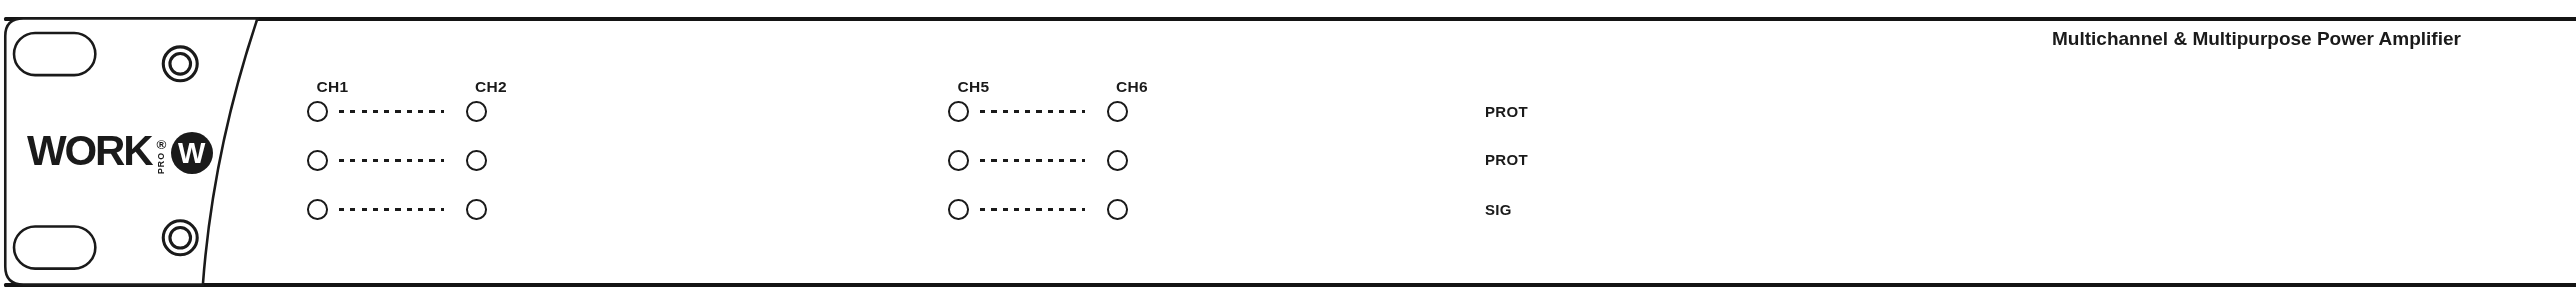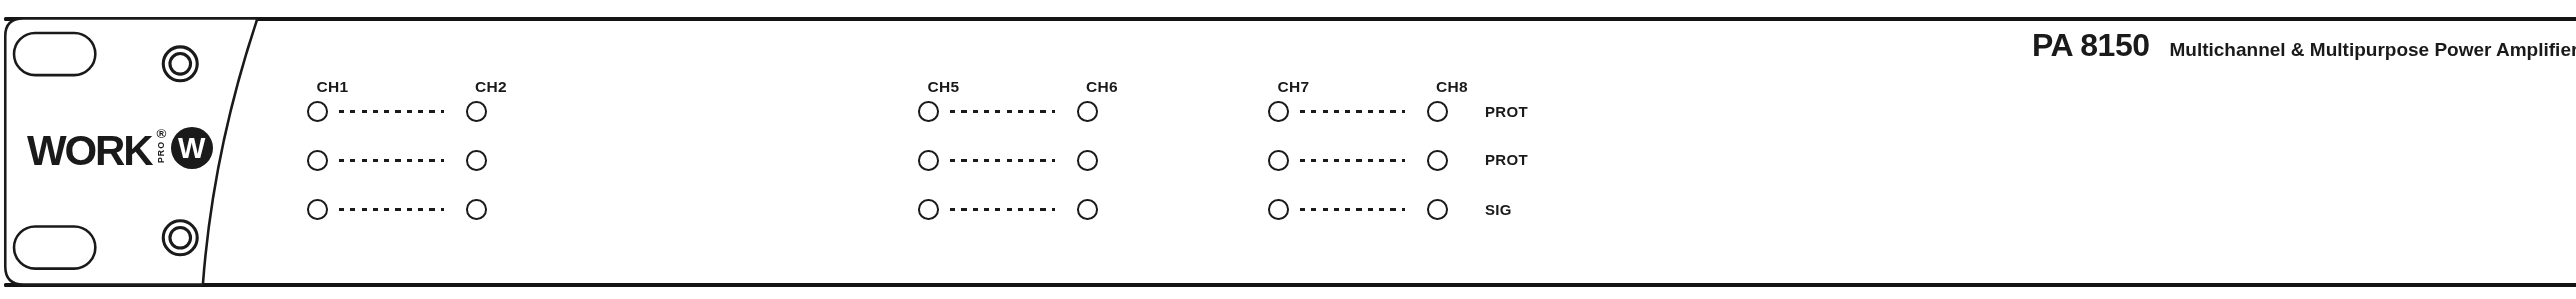--- a/index.html
+++ b/index.html
@@ -19,21 +19,21 @@
   .bar{position:absolute;background:#141414;border-radius:1.5px;}
   .bar.top{left:4.1px;top:17px;width:2939px;height:3.6px;}
   .bar.bottom{left:4.1px;top:283px;width:2939px;height:3.6px;}
   
   svg.ear{position:absolute;top:0;}
   svg.ear.left{left:0;}
   .ear-line{fill:#ffffff;stroke:var(--ink);stroke-width:5;}
   .ear-hole{fill:none;stroke:var(--ink);stroke-width:6;}
   .ear-slot{fill:none;stroke:var(--ink);stroke-width:5;}
   
-  .logo{position:absolute;left:27px;top:127px;height:47px;display:flex;align-items:flex-start;}
+  .logo{position:absolute;left:27px;top:127px;height:47px;display:flex;align-items:flex-end;}
   .logo-work{
     font-weight:bold;font-size:42px;line-height:47px;
     letter-spacing:-2.1px;color:var(--ink);
   }
   .logo-mid{display:flex;flex-direction:column;align-items:center;margin-left:3.1px;width:13.4px;}
   .logo-reg{font-size:13.4px;line-height:13.4px;font-weight:bold;}
   .logo-pro{
     writing-mode:vertical-rl;transform:rotate(180deg);
     font-size:8.8px;font-weight:bold;letter-spacing:1px;line-height:8.8px;
     margin-top:1px;
@@ -119,63 +119,43 @@
       <div class="led right"></div>
     </div>
     <div class="led-row" style="top:122px">
       <div class="led left"></div>
       <div class="dots"></div>
       <div class="led right"></div>
     </div>
   </div>
 
 
-  <div class="ch-group" style="left:918px">
+  <div class="ch-group" style="left:948px">
     <div class="ch-label l">CH5</div>
     <div class="ch-label r">CH6</div>
     <div class="led-row" style="top:24px">
       <div class="led left"></div>
       <div class="dots"></div>
       <div class="led right"></div>
     </div>
     <div class="led-row" style="top:73px">
       <div class="led left"></div>
       <div class="dots"></div>
       <div class="led right"></div>
     </div>
     <div class="led-row" style="top:122px">
       <div class="led left"></div>
       <div class="dots"></div>
       <div class="led right"></div>
     </div>
   </div>
 
-  <div class="ch-group" style="left:1268px">
-    <div class="ch-label l">CH7</div>
-    <div class="ch-label r">CH8</div>
-    <div class="led-row" style="top:24px">
-      <div class="led left"></div>
-      <div class="dots"></div>
-      <div class="led right"></div>
-    </div>
-    <div class="led-row" style="top:73px">
-      <div class="led left"></div>
-      <div class="dots"></div>
-      <div class="led right"></div>
-    </div>
-    <div class="led-row" style="top:122px">
-      <div class="led left"></div>
-      <div class="dots"></div>
-      <div class="led right"></div>
-    </div>
-  </div>
 
   <div class="ind-label" style="top:104px">PROT</div>
   <div class="ind-label" style="top:152px">PROT</div>
   <div class="ind-label" style="top:202px">SIG</div>
 
   <div class="title-block">
-    <span class="title-model">PA 8150</span>
     <span class="title-desc">Multichannel &amp; Multipurpose Power Amplifier</span>
   </div>
 
 </div>
 
 
 </body></html>

